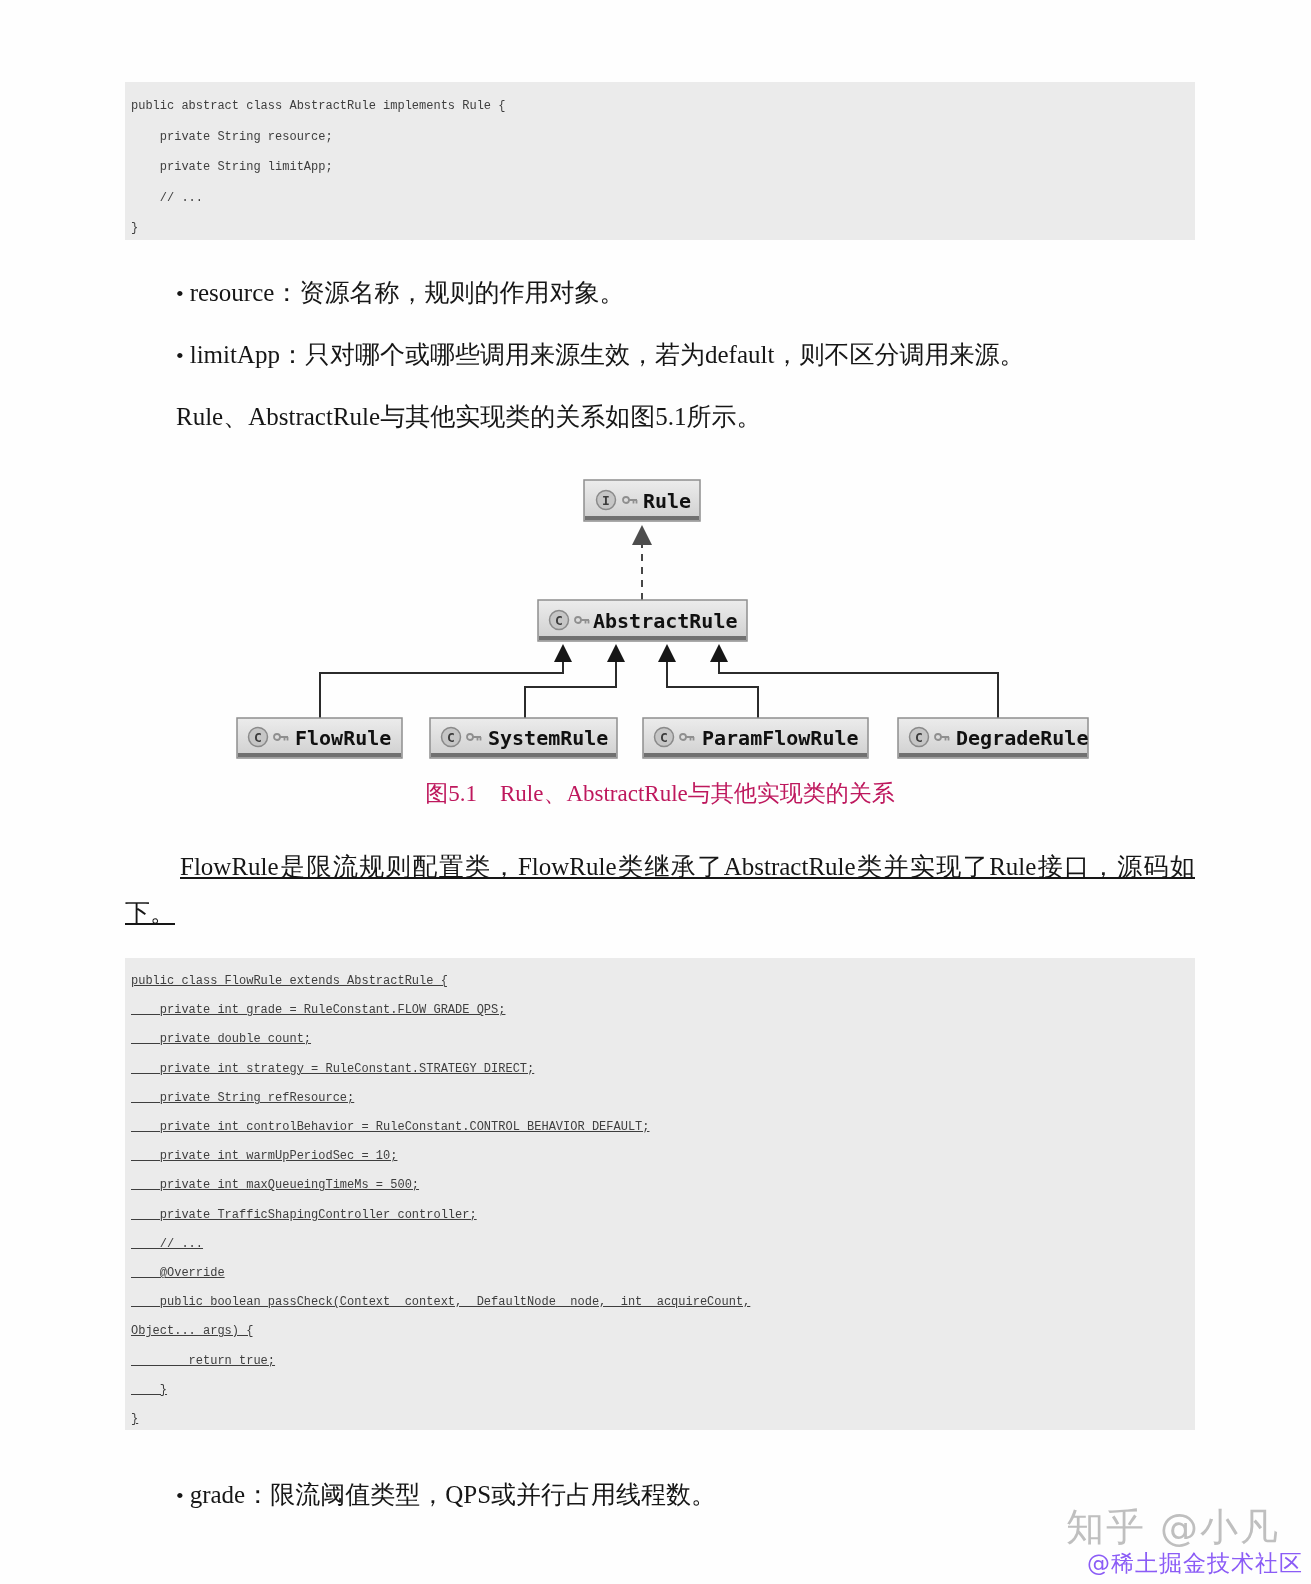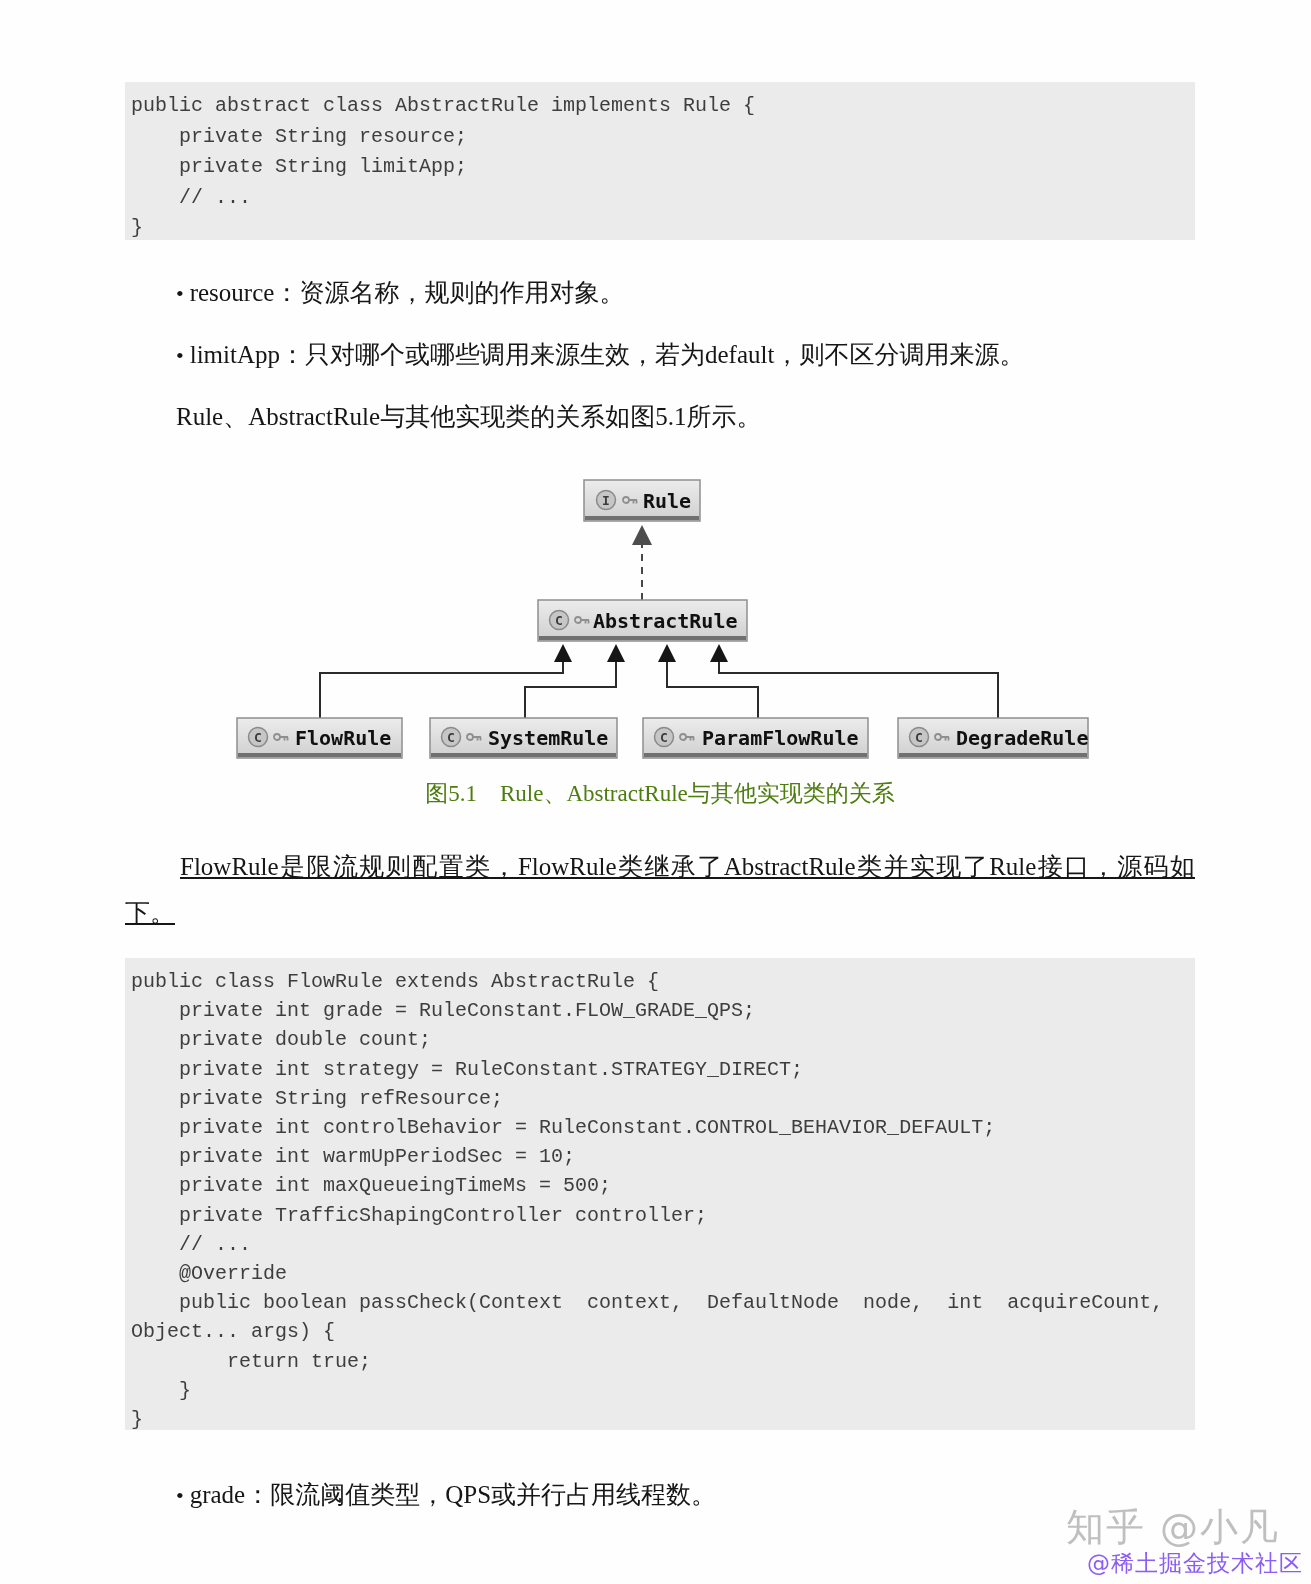--- a/index.html
+++ b/index.html
@@ -12,28 +12,28 @@
     font-family: "Liberation Serif", "DejaVu Serif", serif;
     color: #161616;
     overflow: hidden;
   }
   .code-block {
     position: absolute;
     left: 125px;
     width: 1070px;
     background: #ebebeb;
     font-family: "Liberation Mono", "DejaVu Sans Mono", monospace;
-    font-size: 20px;
+    font-size: 12px;
     color: #3e3e3e;
     padding: 9px 6px 6px 6px;
     white-space: pre;
   }
   #code1 { top: 82px; height: 158px; }
   #code1 .code-line { line-height: 30.5px; }
-  #code2 { top: 958px; height: 472px; }
+  #code2 { top: 958px; height: 472px; text-decoration: underline; }
   #code2 .code-line { line-height: 29.2px; }
   .code-line { white-space: pre; letter-spacing: 0px; }
   .bullet-row {
     position: absolute;
     left: 176px;
     font-size: 25px;
     white-space: nowrap;
   }
   .bullet-dot { font-size: 22px; margin-right: 6px; }
   #bullet-resource { top: 276px; }
@@ -51,21 +51,21 @@
     text-decoration: underline;
   }
   #diagram-figure { position: absolute; left: 225px; top: 465px; width: 880px; height: 300px; }
   #figure-caption {
     position: absolute;
     left: 125px;
     top: 778px;
     width: 1070px;
     text-align: center;
     font-size: 23px;
-    color: #4d7c0f;
+    color: #be185d;
   }
   #bullet-grade { top: 1478px; }
   .watermark { position: absolute; font-family: "DejaVu Sans", "Liberation Sans", sans-serif; white-space: nowrap; }
   #watermark-zhihu { right: 31px; top: 1502px; font-size: 38px; color: #bfbfbf; letter-spacing: 2px; margin-left: 39px; }
   #watermark-juejin { right: 8px; top: 1548px; font-size: 23px; color: #8b5cf6; letter-spacing: 1px; }
   svg text.node-label {
     font-family: "DejaVu Sans Mono", "Liberation Mono", monospace;
     font-weight: bold;
     font-size: 20px;
     fill: #111111;

